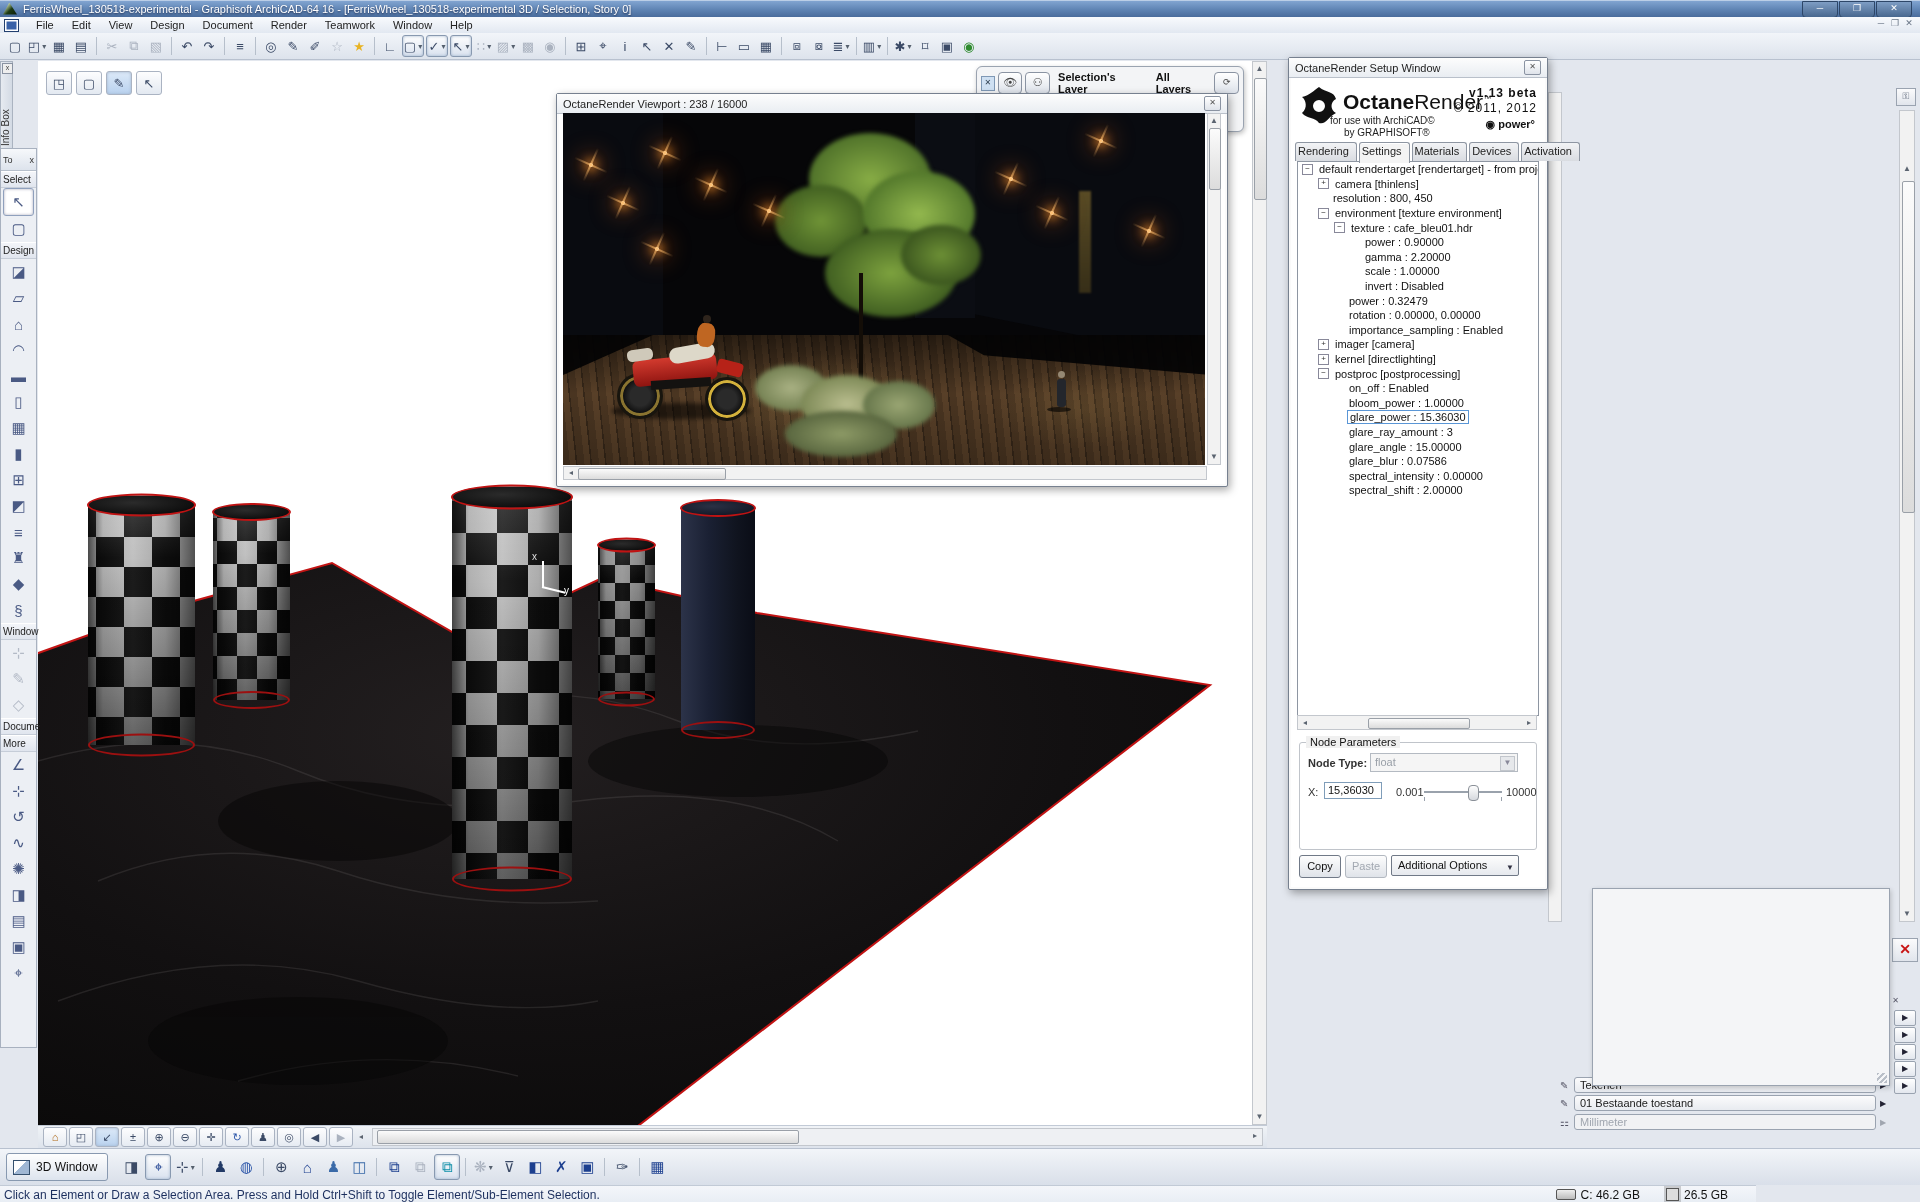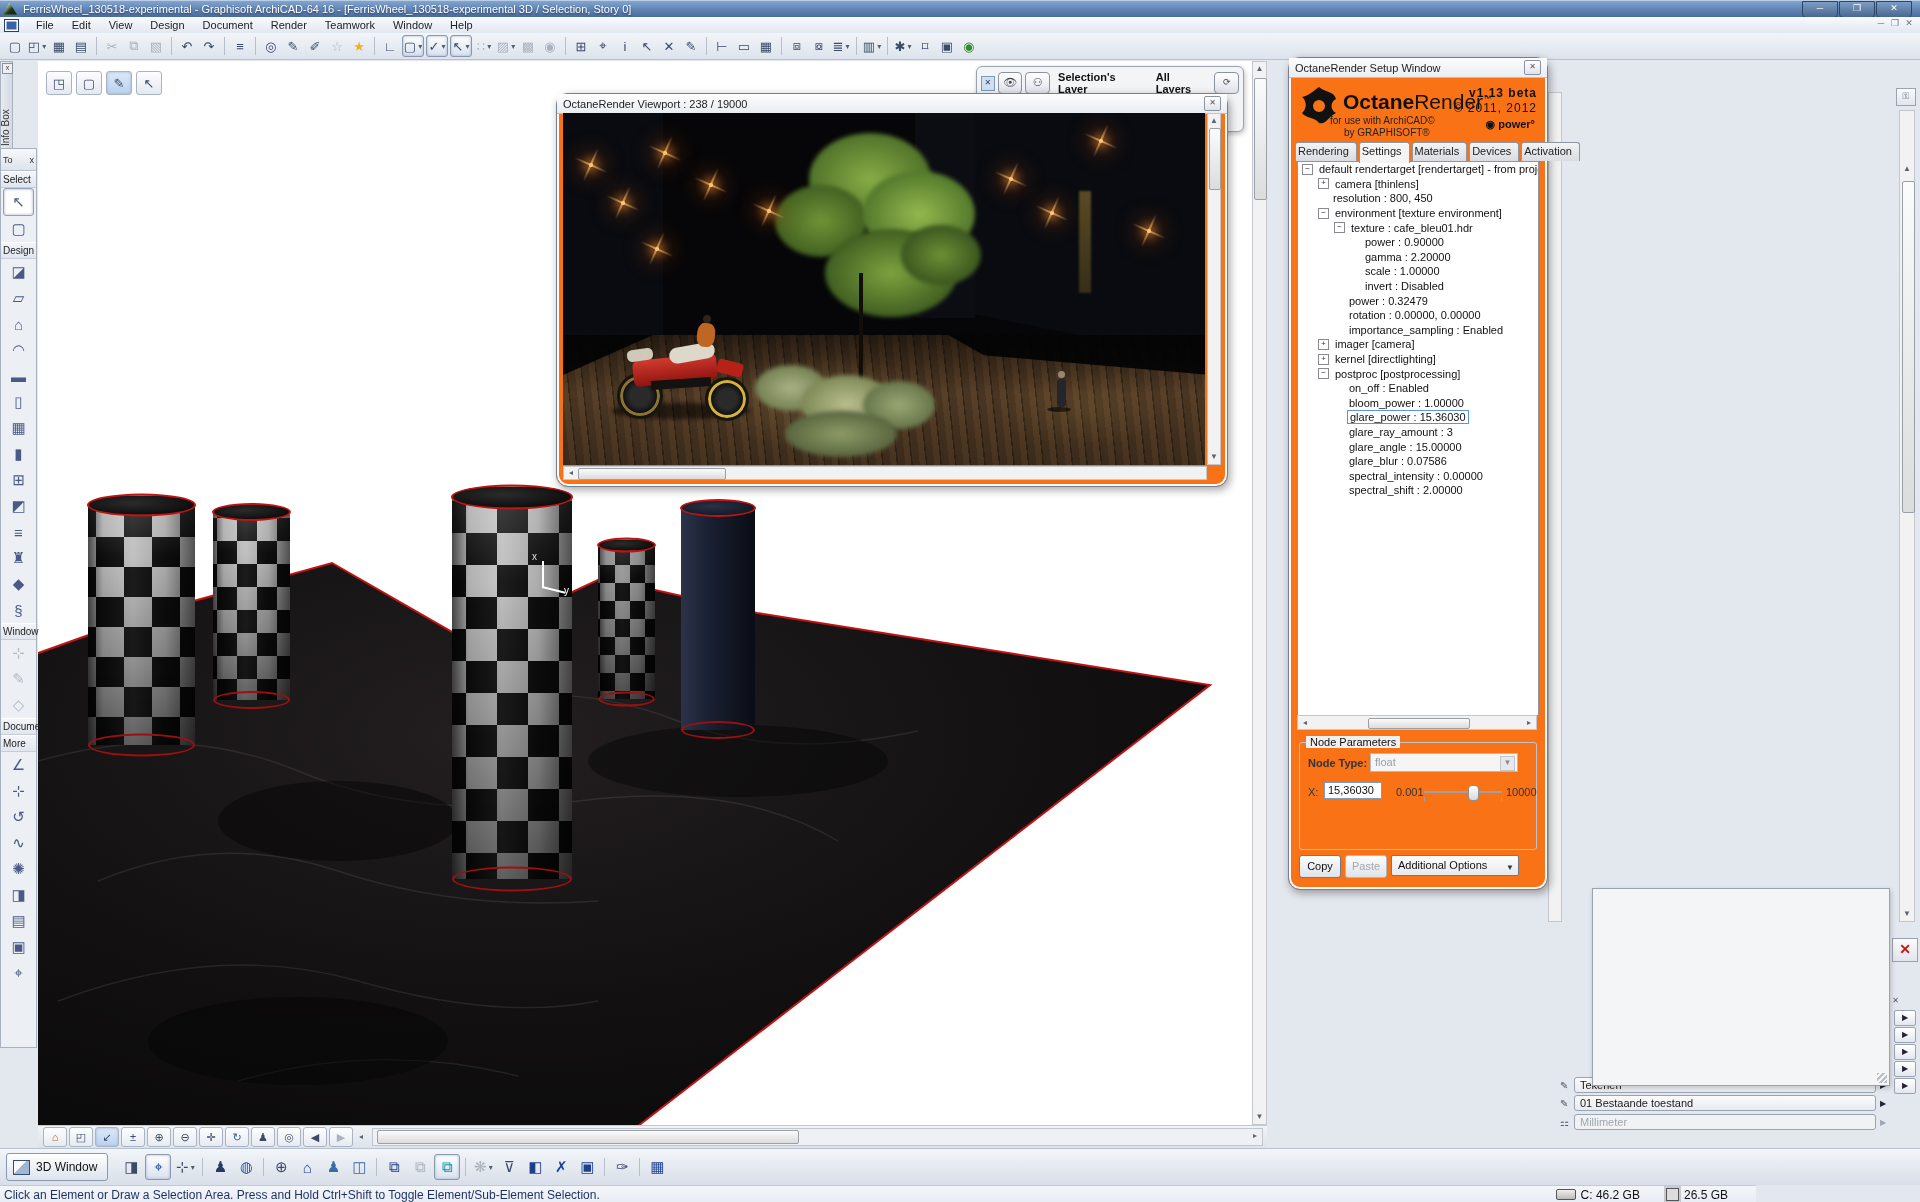--- a/index.html
+++ b/index.html
@@ -71,21 +71,21 @@
   #axis-marker{position:absolute;left:492px;top:498px;width:46px;height:48px;color:#fff;font-size:10px;}
   #axis-marker .vy{position:absolute;left:12px;top:2px;width:2px;height:26px;background:#fff;}
   #axis-marker .vx{position:absolute;left:12px;top:27px;width:24px;height:2px;background:#fff;transform:rotate(14deg);transform-origin:left;}
   #axis-marker .ly{position:absolute;left:34px;top:26px;}
   #axis-marker .lx{position:absolute;left:2px;top:-8px;opacity:.85;}
   
   #miniviews{position:absolute;left:6px;top:10px;display:flex;}
   #miniviews .tb-btn{border:1px solid #aab3c2;background:linear-gradient(#fdfdfe,#e3e9f1);margin:0 2px;width:24px;height:22px;}
   #miniviews .tb-btn.sel{background:linear-gradient(#dce9f8,#b9d2ef);}
   
-  .fwin{position:absolute;background:#f97316;border:1px solid #76808f;border-radius:12px;
+  .fwin{position:absolute;background:#ffffff;border:1px solid #76808f;border-radius:2px;
     box-shadow:2px 3px 8px rgba(0,0,0,.35), inset 0 0 0 2px #fafafa;}
   .fwin .ftitle{height:19px;display:flex;align-items:center;padding:0 6px;
     background:linear-gradient(#fdfdfd,#e9edf2);border-bottom:1px solid #b9c0ca;font-size:11px;color:#222;}
   .fwin .fclose{margin-left:auto;width:15px;height:13px;border:1px solid #8a93a2;background:linear-gradient(#fff,#dfe3ea);
     font-size:8px;line-height:12px;text-align:center;color:#555;border-radius:2px;}
   
   #orviewport{left:556px;top:93px;width:670px;height:392px;z-index:30;}
   #or-scene{position:absolute;left:6px;top:19px;width:642px;height:352px;background:#060608;overflow:hidden;}
   .bldg{position:absolute;background:#090b10;}
   .blob{position:absolute;border-radius:50%;filter:blur(2px);}
@@ -518,21 +518,21 @@
       <div class="pill"></div>
       <div class="pill"></div>
       <div class="pill"></div>
       <div class="pill" style="margin-left:14px"></div>
       <div class="pill"></div>
     </div>
   </div>
 
   <div class="fwin" id="orviewport">
     <div class="ftitle">
-      <span>OctaneRender Viewport : 238  / 19000</span>
+      <span>OctaneRender Viewport : 238  / 16000</span>
       <span class="fclose">✕</span>
     </div>
     <div id="or-scene">
       <div class="bldg" style="left:0;top:0;width:100px;height:228px"></div>
       <div class="bldg" style="left:398px;top:0;width:244px;height:248px;clip-path:polygon(0 0,100% 0,100% 100%,0 80%)"></div>
       <div class="bldg" style="left:352px;top:0;width:60px;height:205px;background:#0b0d13"></div>
 
       <div style="position:absolute;left:516px;top:78px;width:12px;height:102px;background:linear-gradient(#bb9a3f,#6e5a22);opacity:.45;filter:blur(1px)"></div>
 
       <div id="or-deck"></div>

